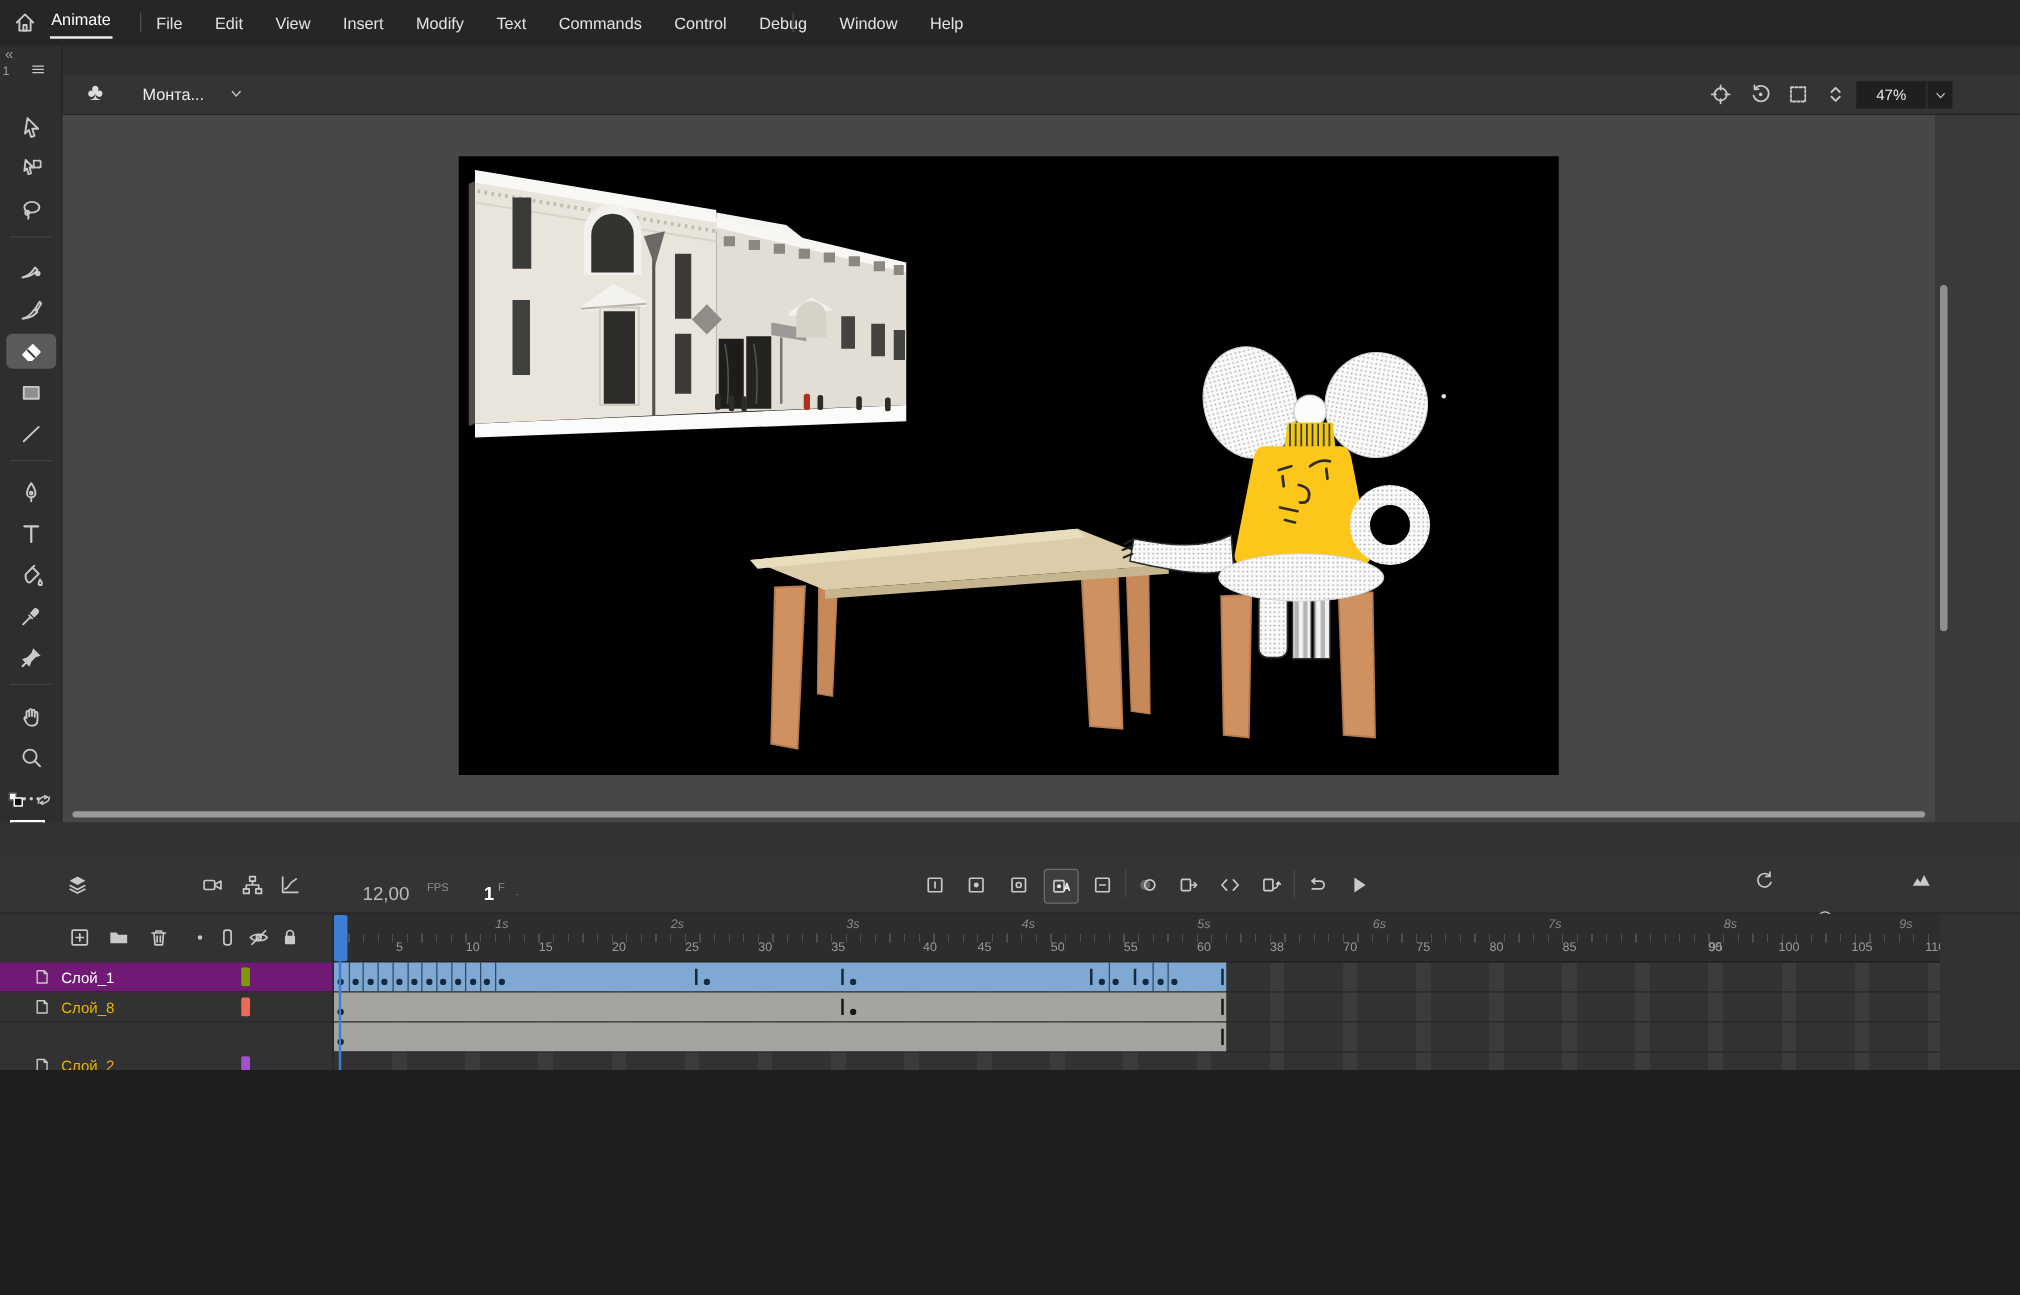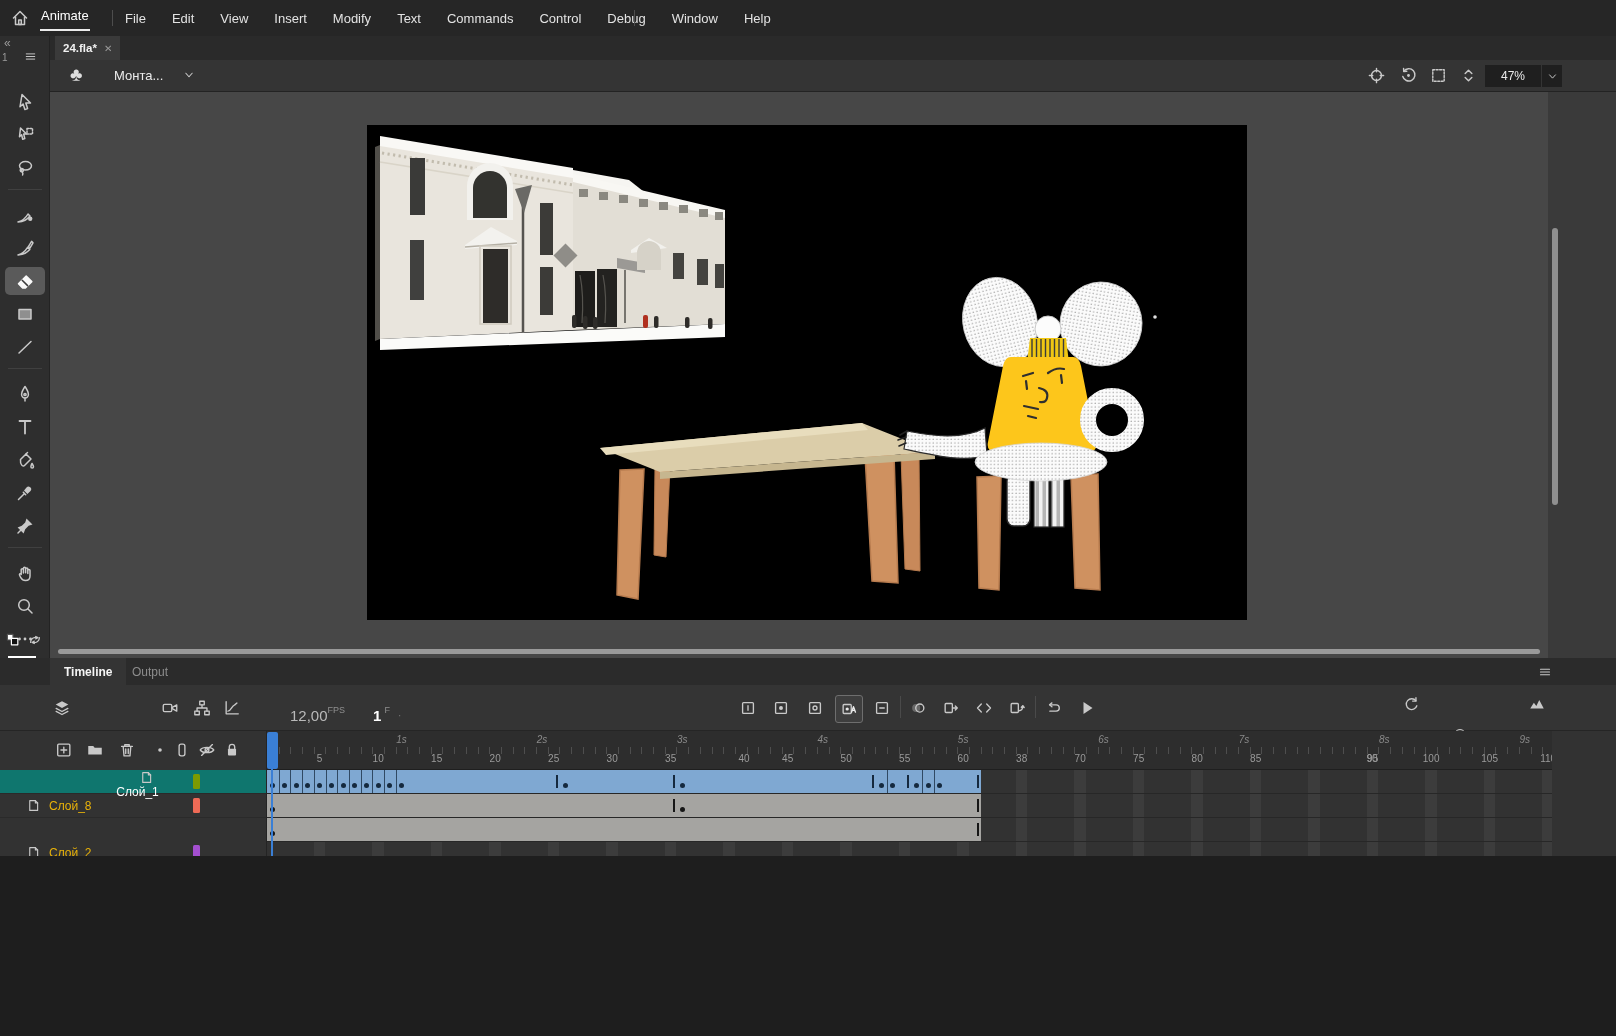--- a/index.html
+++ b/index.html
@@ -43,31 +43,31 @@
   #tl-tabs{left:0;top:0;width:1616px;height:27px;background:#2b2b2b;}
   .tl-tab{top:0;height:27px;display:flex;align-items:center;padding:0 14px;font-size:12px;}
   .tl-tab.active{background:#343434;color:#f5f5f5;font-weight:bold;}
   .tl-tab.inactive{color:#8d8d8d;}
   #tl-toolbar{left:0;top:27px;width:1616px;height:46px;background:#343434;border-bottom:1px solid #252525;box-sizing:border-box;}
   .tl-btn{width:26px;height:26px;display:flex;align-items:center;justify-content:center;border-radius:3px;}
   .tl-btn.active{border:1px solid #6e6e6e;background:#3e3e3e;}
   .tl-sep{top:11px;width:1px;height:22px;background:#4a4a4a;}
   #fps-group{left:290px;top:0;height:46px;display:flex;align-items:center;padding-top:14px;box-sizing:border-box;}
   #fps-value{font-size:15px;color:#b9b9b9;}
-  #fps-unit{font-size:9px;color:#8f8f8f;margin-left:0;position:relative;top:-5px;}
+  #fps-unit{font-size:9px;color:#8f8f8f;margin-left:14px;position:relative;top:-5px;}
   #frame-value{font-size:15px;font-weight:bold;color:#fff;margin-left:28px;}
   #frame-unit{font-size:9px;color:#8f8f8f;margin-left:3px;position:relative;top:-5px;}
   #frame-dot{font-size:10px;color:#777;margin-left:8px;}
   #tl-slider-track{left:1432px;top:49px;width:64px;height:2px;background:#8a8a8a;}
   #tl-slider-knob{left:1454px;top:44px;width:10px;height:10px;border:1.5px solid #c9c9c9;border-radius:50%;background:#343434;}
   
   #tl-left{left:0;top:73px;width:267px;height:259px;}
   .layer-row{left:0;width:267px;height:24px;border-bottom:1px solid #2a2a2a;box-sizing:border-box;display:flex;align-items:center;}
   .layer-row .lname{font-size:12px;color:#eab308;margin-left:8px;}
-  .layer-row.selected{background:#0f766e;flex-direction:column;}
+  .layer-row.selected{background:#701a75;}
   .layer-row.selected .lname{color:#fff;}
   .lswatch{position:absolute;left:193px;top:4px;width:7px;height:15px;border-radius:1.5px;}
   .licon{margin-left:26px;display:flex;}
   
   #tl-frames{left:267px;top:73px;width:1285px;height:259px;overflow:hidden;}
   #ruler{position:absolute;left:0;top:0;width:1285px;height:39px;background:#2d2d2d;border-bottom:1px solid #1f1f1f;box-sizing:border-box;}
   #ruler-ticks{position:absolute;left:0;top:16px;width:1285px;height:7px;
      background:repeating-linear-gradient(90deg,#4e4e4e 0 1px,transparent 1px 11.7px);}
   .ruler-num{position:absolute;top:22px;transform:translateX(-50%);font-size:10px;color:#9a9a9a;}
   .ruler-sec{position:absolute;top:3px;transform:translateX(-50%);font-size:10px;font-style:italic;color:#8a8a8a;}
@@ -108,26 +108,20 @@
         <span class="menu-item">Text</span>
         <span class="menu-item">Commands</span>
         <span class="menu-item">Control</span>
         <span class="menu-item">Debug</span>
         <span class="menu-item">Window</span>
         <span class="menu-item">Help</span>
       </div>
     <div class="abs mb-div" style="left:634px;"></div>
   </div>
 
-  <div id="tabstrip" class="abs">
-    <div id="doc-tab" class="abs">
-      <span>24.fla*</span>
-      <span class="close">✕</span>
-    </div>
-  </div>
 
   <div id="scenebar" class="abs">
     <div id="scene-club" class="abs">♣</div>
     <div id="scene-name" class="abs">Монта...</div>
     <div class="abs" style="left:132px;top:8px;" id="scene-chevron"><svg width="14" height="14" viewBox="0 0 20 20" fill="none" stroke="#c9c9c9" stroke-width="1.5" stroke-linecap="round" stroke-linejoin="round">
           <path d="M5.5 7.5 L10 12.5 L14.5 7.5"></path>
         </svg></div>
     <div class="abs" style="left:1317px;top:6px;" id="sb-center"><svg width="19" height="19" viewBox="0 0 20 20" fill="none" stroke="#c9c9c9" stroke-width="1.5" stroke-linecap="round" stroke-linejoin="round">
           <circle cx="10" cy="10" r="5.2"></circle>
           <path d="M10 2.5 V6 M10 14 V17.5 M2.5 10 H6 M14 10 H17.5"></path>
@@ -415,27 +409,20 @@
         </g>
       </svg>
     </div>
     <div id="stage-hscroll" class="abs"></div>
   </div>
   <div id="rightdock" class="abs">
     <div id="stage-vscroll" class="abs"></div>
   </div>
 
   <div id="tl" class="abs">
-    <div id="tl-tabs" class="abs">
-      <div class="abs tl-tab active" style="left:50px;">Timeline</div>
-      <div class="abs tl-tab inactive" style="left:118px;">Output</div>
-      <div class="abs" style="left:1538px;top:7px;" id="tl-panel-menu"><svg width="14" height="14" viewBox="0 0 20 20" fill="none" stroke="#c9c9c9" stroke-width="1.5" stroke-linecap="round" stroke-linejoin="round">
-            <path d="M3.5 6 H16.5 M3.5 10 H16.5 M3.5 14 H16.5"></path>
-          </svg></div>
-    </div>
 
     <div id="tl-toolbar" class="abs">
       <div id="tl-left-buttons">
           <div class="abs tl-btn" style="left: 49px; top: 10px;">
             <svg width="18" height="18" viewBox="0 0 20 20" fill="none" stroke="#c9c9c9" stroke-width="1.5" stroke-linecap="round" stroke-linejoin="round">
               <path d="M10 2.5 L17 6.2 L10 9.9 L3 6.2 Z" fill="#c9c9c9" stroke="none"></path>
               <path d="M3.5 10.5 L10 13.9 L16.5 10.5"></path>
               <path d="M3.5 13.8 L10 17.2 L16.5 13.8"></path>
             </svg>
           </div>

